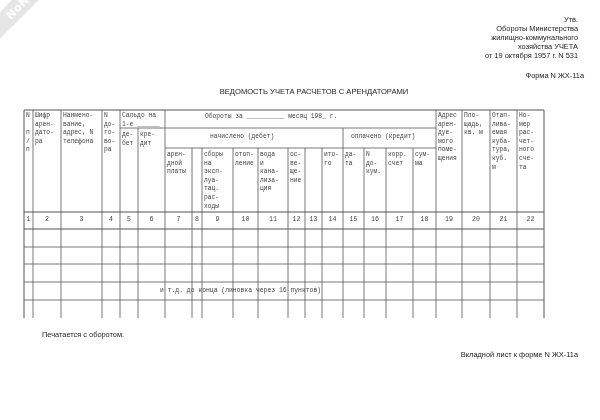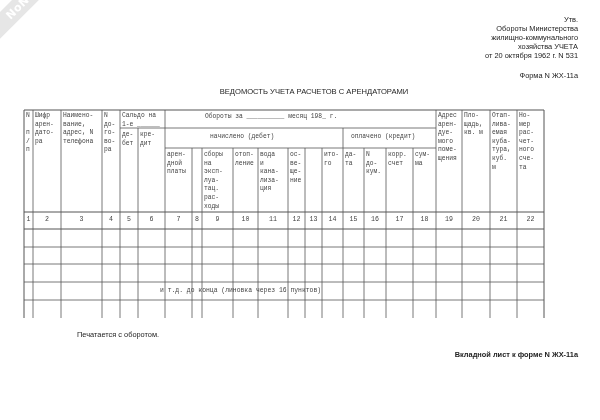--- a/index.html
+++ b/index.html
@@ -1,38 +1,38 @@
 <!DOCTYPE html>
 <html><head>
 <meta charset="utf-8">
 <style>
   html, body { margin:0; padding:0; background:#fff; }
   body { width:600px; height:420px; position:relative; overflow:hidden; font-family:"Liberation Sans", sans-serif; color:#222; }
   .watermark { position:absolute; left:-20px; top:32px; transform:rotate(-45deg); transform-origin:left top; background:#e6e6e6; color:#fff; font-family:"DejaVu Sans", sans-serif; font-weight:bold; font-size:11px; padding:3px 60px 3px 30px; letter-spacing:0.5px; white-space:nowrap; }
   .approval { position:absolute; right:22px; top:15px; text-align:right; font-size:7.4px; line-height:9px; }
-  .form-code { position:absolute; right:22px; top:71px; font-size:7.4px; }
+  .form-code { position:absolute; right:16px; top:71px; font-size:7.4px; }
   .title { position:absolute; left:14px; width:600px; top:87px; text-align:center; font-size:7.6px; }
   .grid { position:absolute; left:0; top:0; width:600px; height:420px; }
   .cell { position:absolute; font-family:"Liberation Mono", monospace; font-size:6.3px; line-height:8.6px; color:#444; white-space:pre; }
   .num { position:absolute; font-family:"Liberation Mono", monospace; font-size:6.6px; color:#444; text-align:center; }
   .note { position:absolute; left:160px; top:287px; font-family:"Liberation Mono", monospace; font-size:6.4px; color:#444; white-space:nowrap; }
-  .printed { position:absolute; left:42px; top:330px; font-size:7.4px;margin-left:35px; }
-  .insert { position:absolute; right:22px; top:350px; font-size:7.4px;font-weight:bold; }
+  .printed { position:absolute; left:42px; top:330px; font-size:7.4px; }
+  .insert { position:absolute; right:22px; top:350px; font-size:7.4px; }
 </style>
 </head>
 <body>
 
 <div class="watermark">NoNumber.ru</div>
 
 <div class="approval">
   <div>Утв.</div>
   <div>Обороты Министерства</div>
   <div>жилищно-коммунального</div>
   <div>хозяйства УЧЕТА</div>
-  <div>от 20 октября 1962 г. N 531</div>
+  <div>от 19 октября 1957 г. N 531</div>
 </div>
 <div class="form-code">Форма N ЖХ-11а</div>
 
 <div class="title">ВЕДОМОСТЬ УЧЕТА РАСЧЕТОВ С АРЕНДАТОРАМИ</div>
 
 <svg class="grid" width="600" height="420" id="grid">
     <line x1="24" y1="110" x2="544" y2="110" stroke="#555" stroke-width="1"></line>
     <line x1="120" y1="128" x2="165" y2="128" stroke="#555" stroke-width="0.8"></line>
     <line x1="165" y1="128" x2="436" y2="128" stroke="#555" stroke-width="0.8"></line>
     <line x1="165" y1="148" x2="436" y2="148" stroke="#555" stroke-width="0.8"></line>

